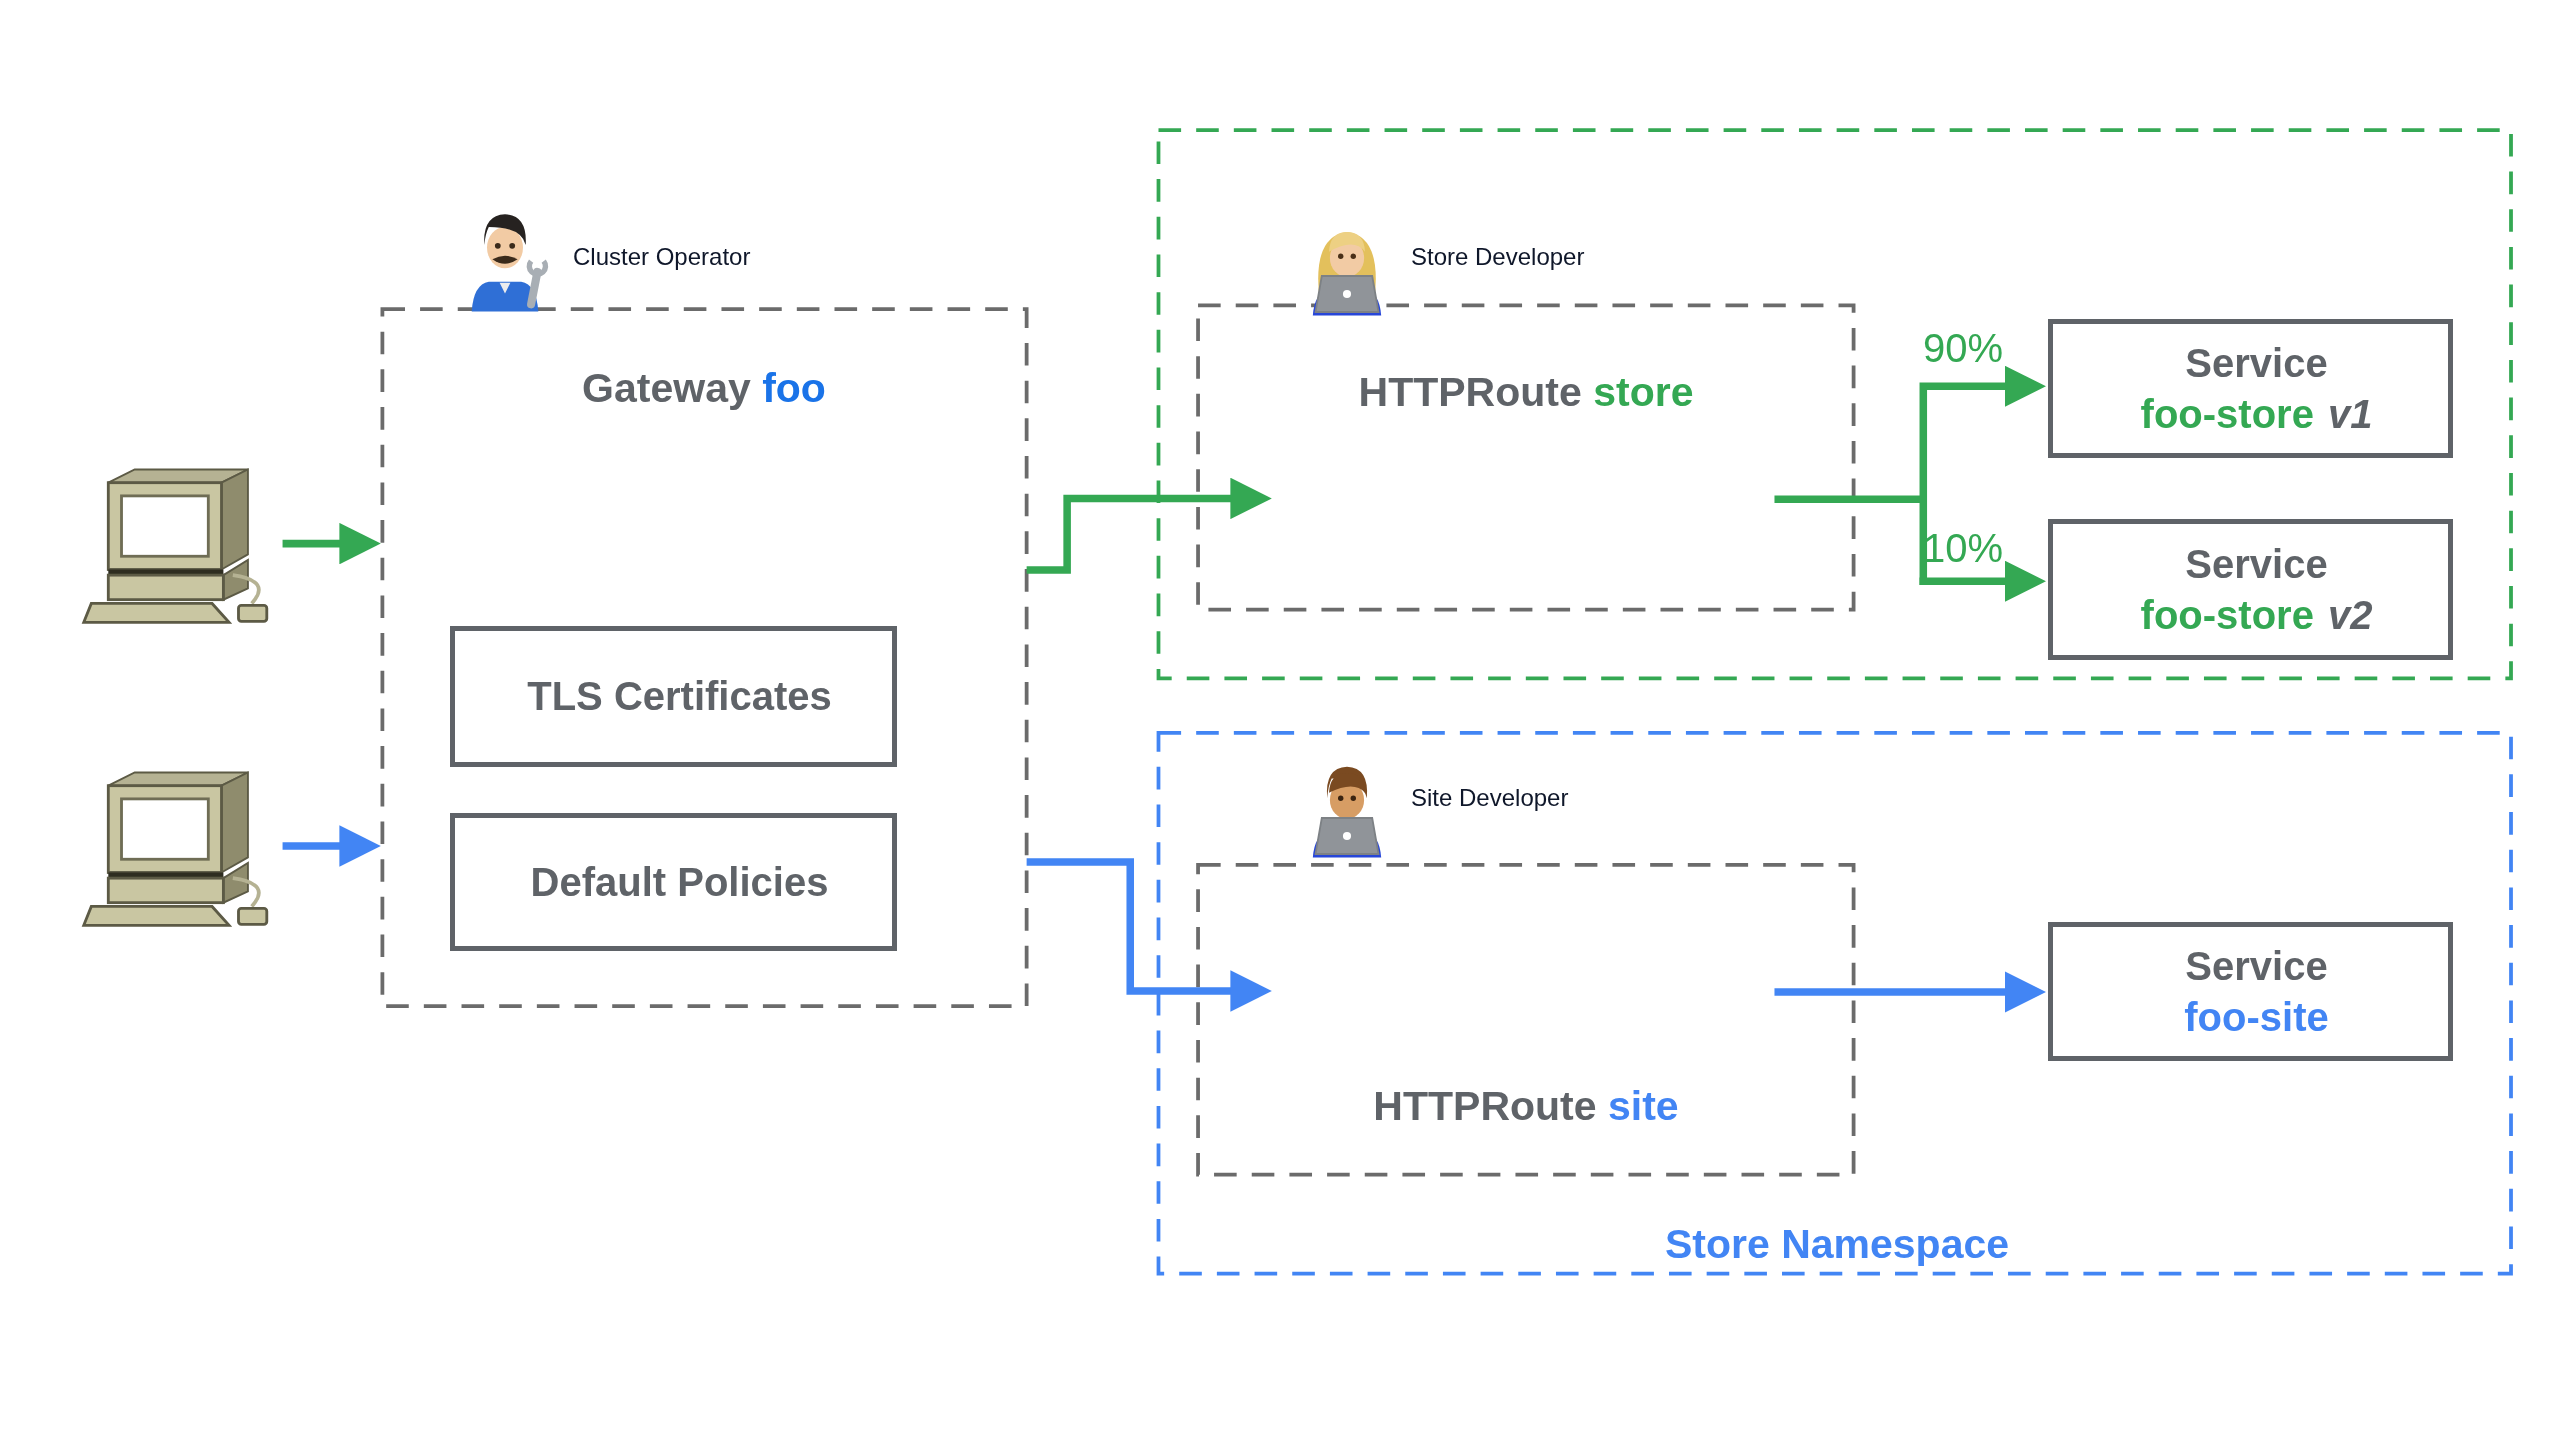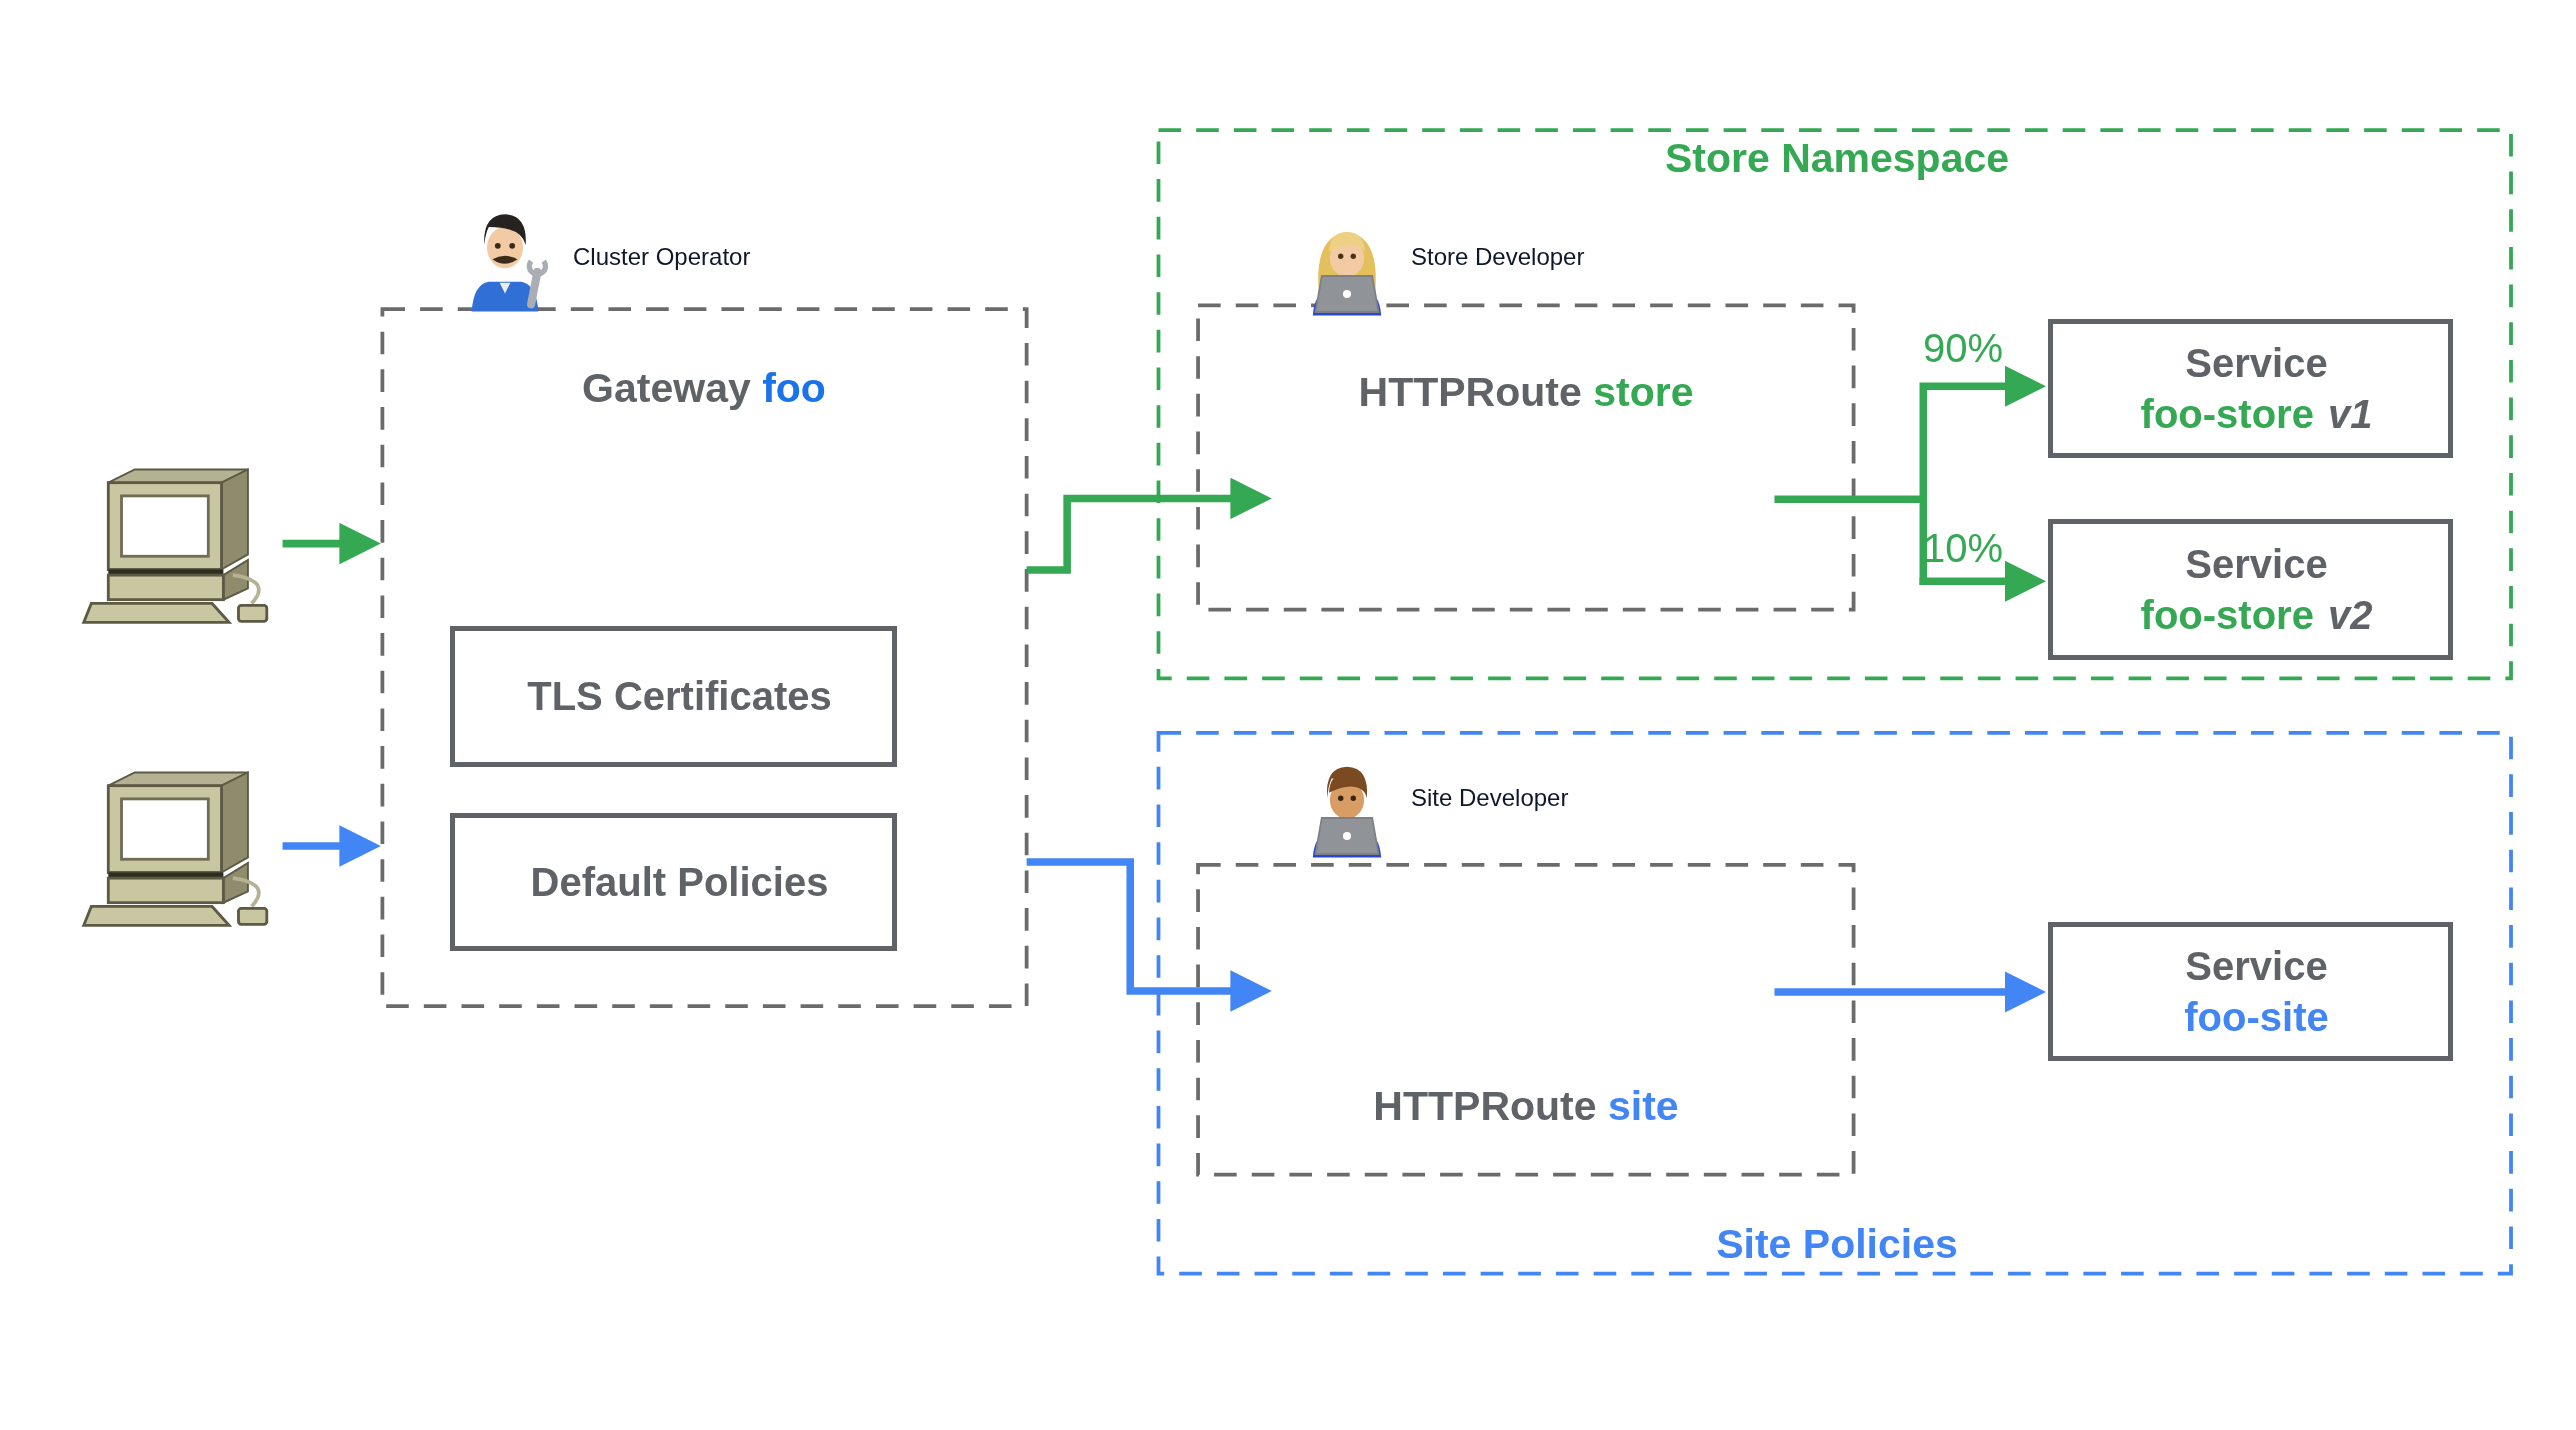--- a/index.html
+++ b/index.html
@@ -123,21 +123,20 @@
     <span class="fooblue">foo</span>
   </div>
 
   <div class="box" style="left:450px;top:626px;width:447px;height:141px;">
     <div class="t">TLS Certificates</div>
   </div>
   <div class="box" style="left:450px;top:813px;width:447px;height:138px;">
     <div class="t">Default Policies</div>
   </div>
 
-  <div class="title center green" style="left:1592px;top:135px;width:490px;">Store Namespace</div>
 
   <div class="title center" style="left:1198px;top:369px;width:656px;">
     <span class="gray">HTTPRoute</span>
     <span class="green">store</span>
   </div>
 
 
   <div class="weight" style="left:1923px;top:326px;">90%</div>
   <div class="weight" style="left:1923px;top:526px;">10%</div>
 
@@ -158,16 +157,16 @@
   <div class="title center" style="left:1198px;top:1083px;width:656px;">
     <span class="gray">HTTPRoute</span>
     <span class="blue">site</span>
   </div>
 
   <div class="box" style="left:2048px;top:922px;width:405px;height:139px;">
     <div class="t">Service</div>
     <div class="t blue">foo-site</div>
   </div>
 
-  <div class="title center blue" style="left:1592px;top:1221px;width:490px;">Site Policies</div>
+  <div class="title center blue" style="left:1592px;top:1221px;width:490px;">Store Namespace</div>
 
 </div>
 
 
 </body></html>

